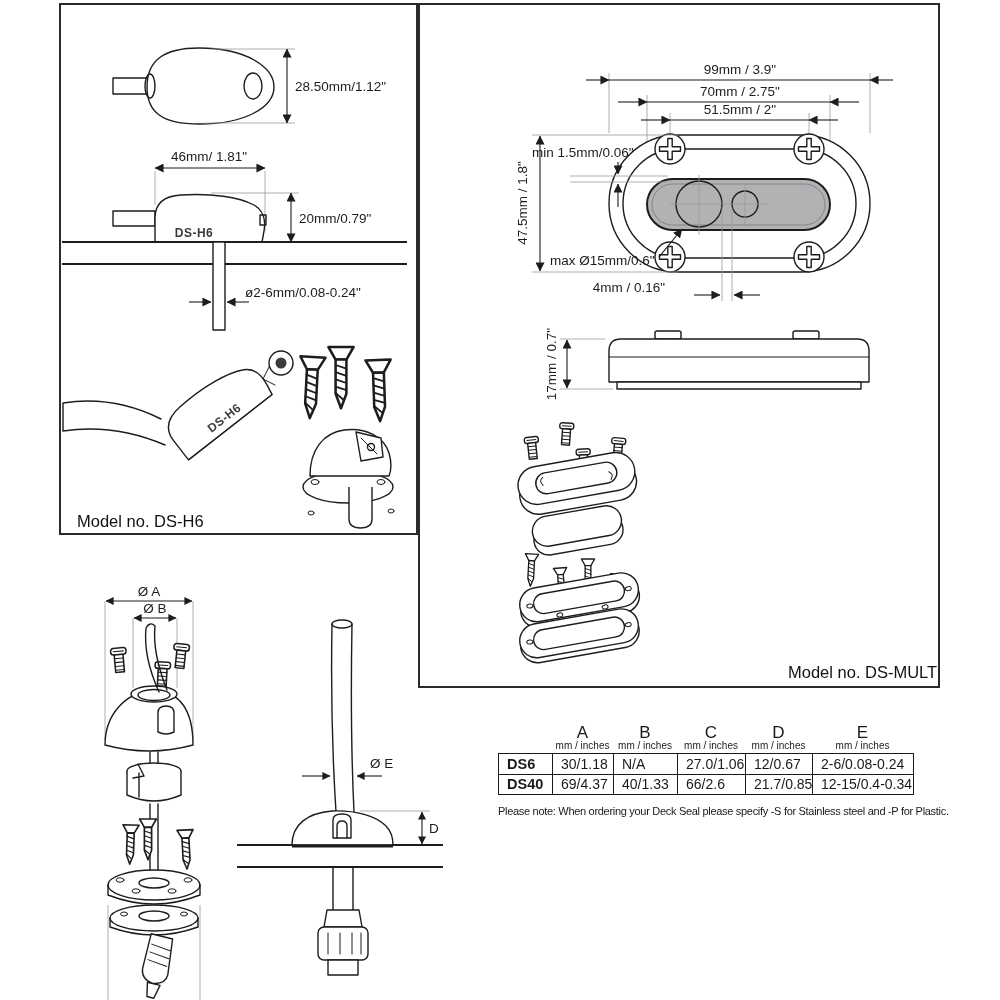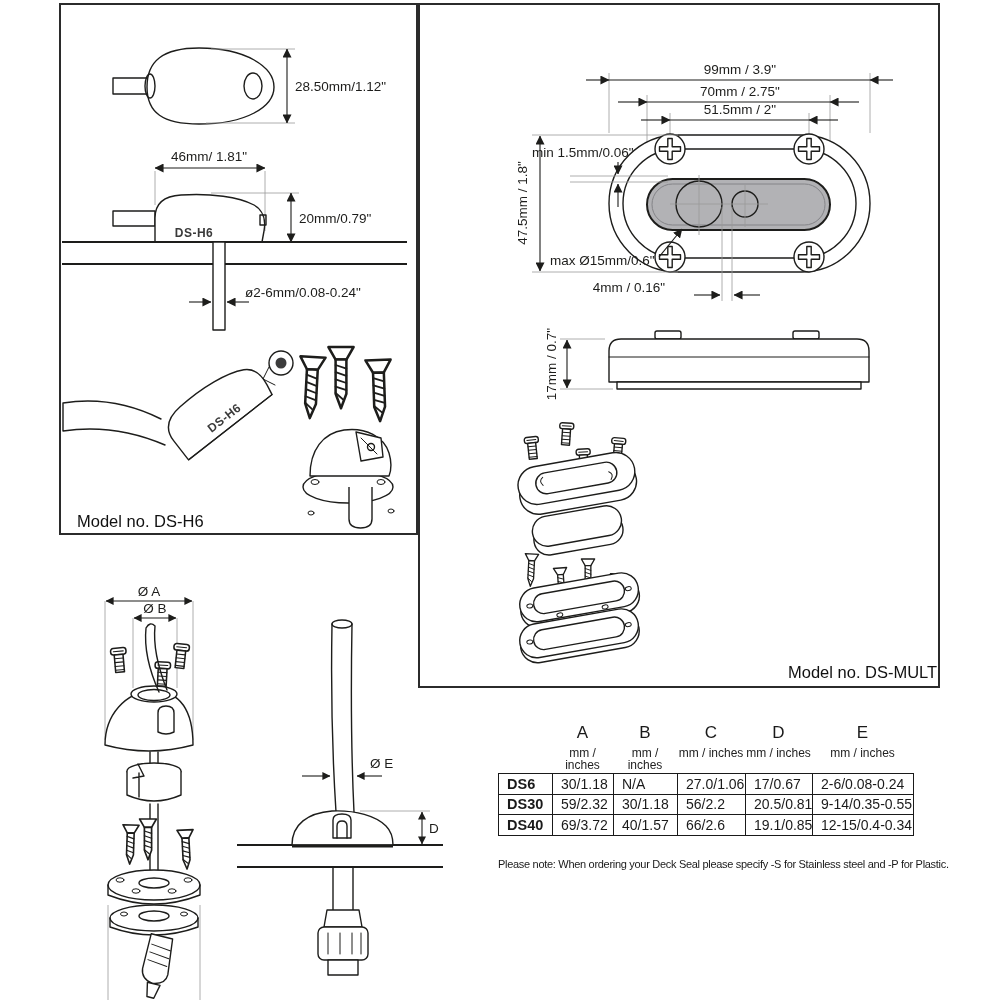--- a/index.html
+++ b/index.html
@@ -20,25 +20,25 @@
   .deck { fill:none;    stroke:#1d1d1b; stroke-width:2;   }
   .txt  { font:13.5px "Liberation Sans", sans-serif; fill:#1d1d1b; }
   .txtb { font:700 12px "Liberation Sans", sans-serif; fill:#3a3a3a; letter-spacing:0.5px; }
   .cap  { font:16.5px "Liberation Sans", sans-serif; fill:#111; }
   .capL { font:21px "Liberation Sans", sans-serif; fill:#111; }
 
   
   .tbl-head { display:grid; grid-template-columns:54px 61px 64px 68px 67px 101px; margin-bottom:2px; }
   .tbl-head .col { text-align:center; line-height:1; }
   .tbl-head .letter { font-size:17px; }
-  .tbl-head .unit { font-size:12px; margin-top:6px; color:#222; }
+  .tbl-head .unit { font-size:10px; margin-top:0; color:#222; }
   table.spec { border-collapse:collapse; table-layout:fixed; width:415px; font-size:14px; }
   table.spec td { border:1.7px solid #1a1a1a; height:19.5px; padding:0 0 0 8px; white-space:nowrap; overflow:hidden; }
   table.spec td.model { font-weight:700; font-size:14.5px; }
-  .note { margin-top:20px; font-size:11px; letter-spacing:-0.3px; line-height:1.5; white-space:nowrap; color:#1a1a1a; }
+  .note { margin-top:8px; font-size:11px; letter-spacing:-0.3px; line-height:1.5; white-space:nowrap; color:#1a1a1a; }
 </style>
 </head>
 <body>
 
 <div>
 
   <section id="panel-dsh6" class="panel">
     <svg width="355" height="528" viewBox="0 0 355 528">
       <defs>
         <marker id="ah1" viewBox="0 0 10 10" refX="9.5" refY="5" markerWidth="9" markerHeight="9" orient="auto-start-reverse" markerUnits="userSpaceOnUse">
@@ -376,37 +376,29 @@
           <col style="width:68px">
           <col style="width:67px">
           <col style="width:101px">
         </colgroup>
       <tbody>
         <tr>
           <td class="model">DS6</td>
           <td>30/1.18</td>
           <td>N/A</td>
           <td>27.0/1.06</td>
-          <td>17/0.67</td>
+          <td>12/0.67</td>
           <td>2-6/0.08-0.24</td>
         </tr>
         <tr>
-          <td class="model">DS30</td>
-          <td>59/2.32</td>
-          <td>30/1.18</td>
-          <td>56/2.2</td>
-          <td>20.5/0.81</td>
-          <td>9-14/0.35-0.55</td>
-        </tr>
-        <tr>
           <td class="model">DS40</td>
-          <td>69/3.72</td>
-          <td>40/1.57</td>
+          <td>69/4.37</td>
+          <td>40/1.33</td>
           <td>66/2.6</td>
-          <td>19.1/0.85</td>
+          <td>21.7/0.85</td>
           <td>12-15/0.4-0.34</td>
         </tr>
       </tbody>
     </table>
 
     <div class="note">
       <div>Please note: When ordering your Deck Seal please specify -S for Stainless steel and -P for Plastic.</div>
     </div>
   </section>
 

